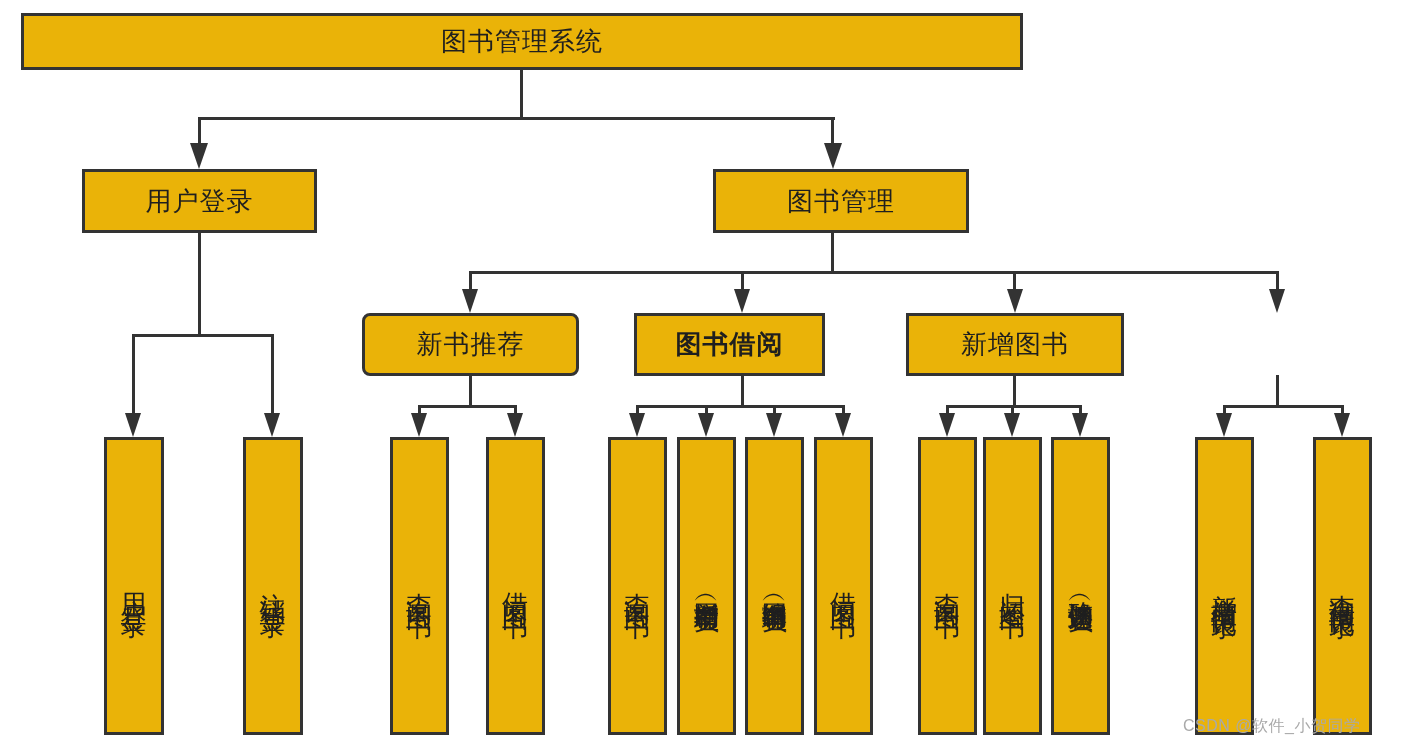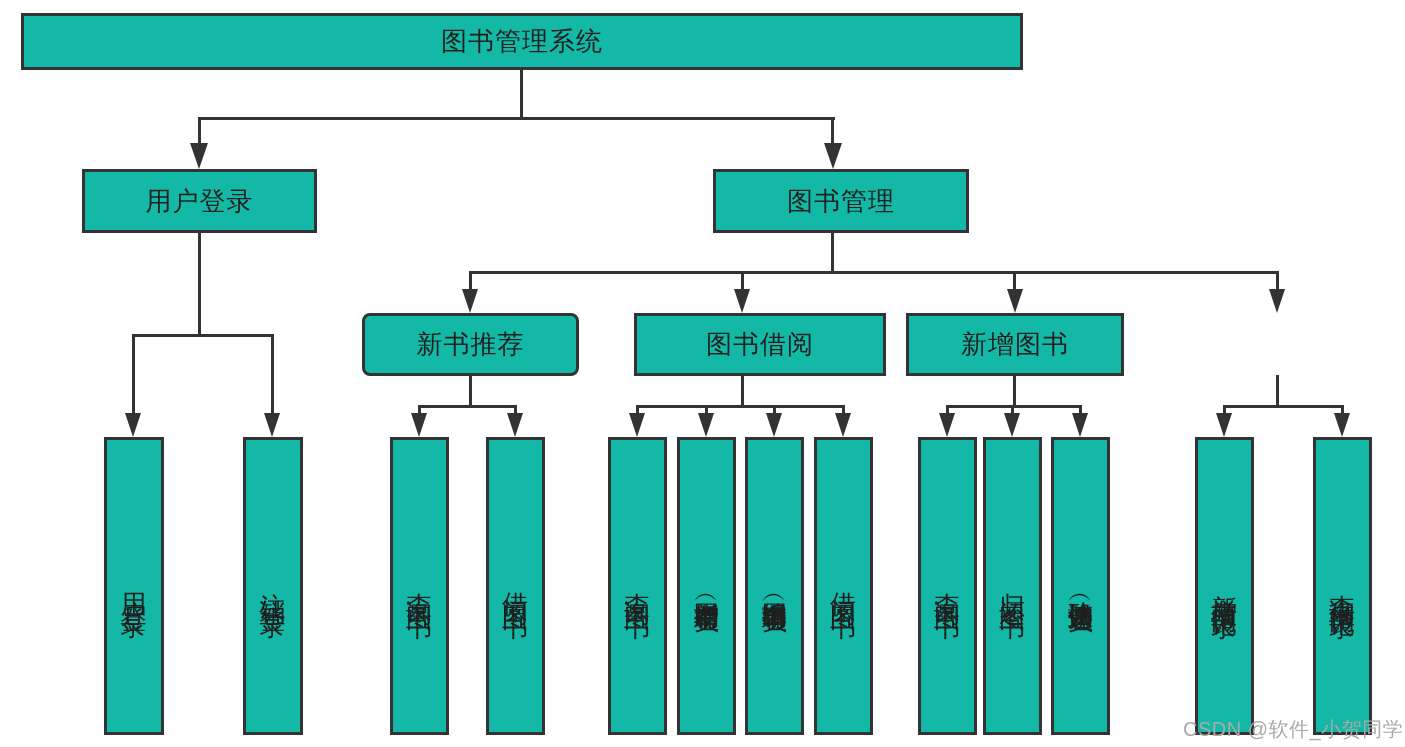--- a/index.html
+++ b/index.html
@@ -8,21 +8,21 @@
     width:1405px;height:747px;
     background:#fff;
     overflow:hidden;
     font-family:"Liberation Sans","DejaVu Sans",sans-serif;
     color:#1f1f1f;
   }
   .box{
     position:absolute;
     box-sizing:border-box;
     border:3px solid #333333;
-    background:#14b8a6;
+    background:#eab308;
     display:flex;
     align-items:center;
     justify-content:center;
     font-size:26px;
     letter-spacing:1px;
     color:#1f1f1f;
     text-align:right;
   }
   .vbox{
     writing-mode:vertical-rl;
@@ -41,39 +41,39 @@
     border-top:24px solid #333333;
   }
   .ar.big{
     border-left:9px solid transparent;
     border-right:9px solid transparent;
     border-top:26px solid #333333;
   }
   #watermark{
     position:absolute;
     left:1183px;top:716px;
-    font-size:20px;
+    font-size:16px;
     color:#a9a9a9;
     letter-spacing:0.5px;
     white-space:nowrap;
     z-index:10;
   }
 </style>
 </head>
 <body>
 
 <div id="stage">
 
   <div class="box" style="left: 21px; top: 13px; width: 1002px; height: 57px; border-color: rgb(51, 51, 51); color: rgb(31, 31, 31);">图书管理系统</div>
 
   <div class="box" style="left: 82px; top: 169px; width: 235px; height: 64px; border-color: rgb(51, 51, 51); color: rgb(31, 31, 31);">用户登录</div>
   <div class="box" style="left: 713px; top: 169px; width: 256px; height: 64px; border-color: rgb(51, 51, 51); color: rgb(31, 31, 31);">图书管理</div>
 
   <div class="box" style="left: 362px; top: 313px; width: 217px; height: 63px; border-color: rgb(51, 51, 51); color: rgb(31, 31, 31); border-radius: 8px;">新书推荐</div>
-  <div class="box" style="left: 634px; top: 313px; width: 252px; height: 63px; border-color: rgb(51, 51, 51); color: rgb(31, 31, 31);">图书借阅</div>
+  <div class="box" style="left: 634px; top: 313px; width: 191px; height: 63px; border-color: rgb(51, 51, 51); color: rgb(31, 31, 31); font-weight: bold;">图书借阅</div>
   <div class="box" style="left: 906px; top: 313px; width: 218px; height: 63px; border-color: rgb(51, 51, 51); color: rgb(31, 31, 31);">新增图书</div>
 
   <div class="box vbox" style="left: 104px; top: 437px; width: 60px; height: 298px; border-color: rgb(51, 51, 51); color: rgb(31, 31, 31);">用户登录</div>
   <div class="box vbox" style="left: 243px; top: 437px; width: 60px; height: 298px; border-color: rgb(51, 51, 51); color: rgb(31, 31, 31);">注销登录</div>
 
   <div class="box vbox" style="left: 390px; top: 437px; width: 59px; height: 298px; border-color: rgb(51, 51, 51); color: rgb(31, 31, 31);">查询图书</div>
   <div class="box vbox" style="left: 486px; top: 437px; width: 59px; height: 298px; border-color: rgb(51, 51, 51); color: rgb(31, 31, 31);">借阅图书</div>
 
   <div class="box vbox" style="left: 608px; top: 437px; width: 59px; height: 298px; border-color: rgb(51, 51, 51); color: rgb(31, 31, 31);">查询图书</div>
   <div class="box vbox ls-long" style="left: 677px; top: 437px; width: 59px; height: 298px; border-color: rgb(51, 51, 51); color: rgb(31, 31, 31);">新增图书（管理员）</div>

